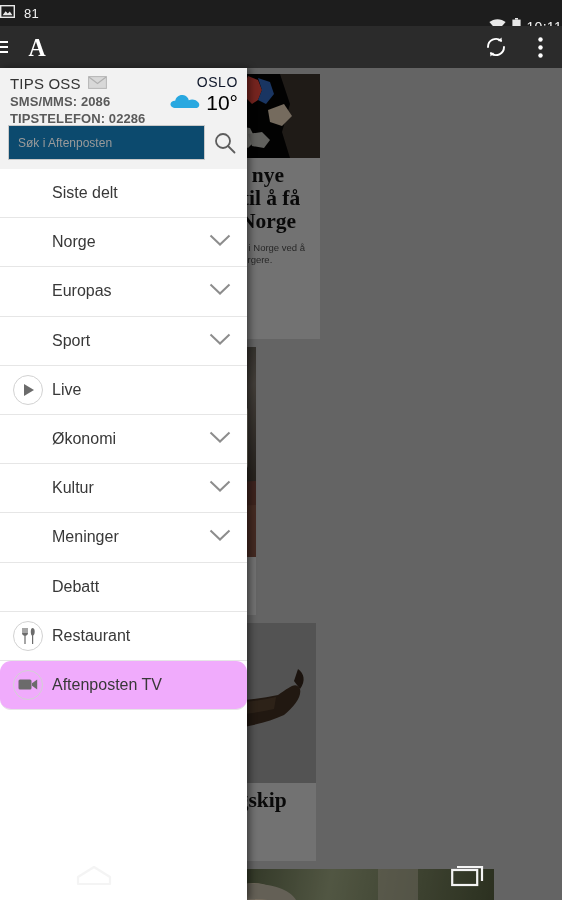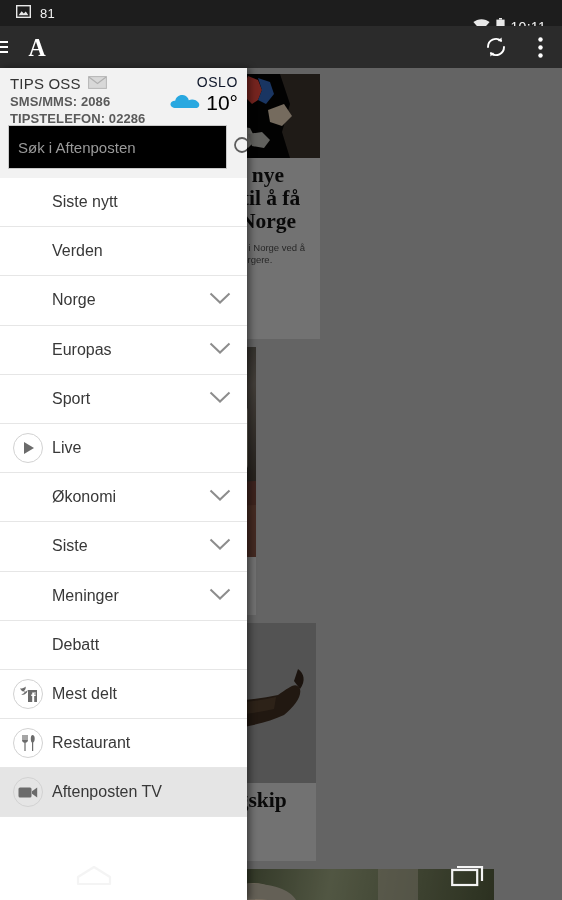--- a/index.html
+++ b/index.html
@@ -9,21 +9,21 @@
     font-family: "Liberation Sans", sans-serif;
     overflow: hidden;
   }
   #screen { position: relative; width: 562px; height: 900px; overflow: hidden; background: #e8e8e8; }
 
   
   .statusbar {
     position: absolute; top: 0; left: 0; width: 562px; height: 26px;
     background: #1d1d1d; color: #fff;
     display: flex; align-items: center; justify-content: space-between;
-    padding: 0 16px;
+    padding: 0 0;
   }
   .sb-left { display: flex; align-items: center; gap: 9px; }
   .sb-right { display: flex; align-items: center; gap: 6px; margin-top: 28px; }
   .sb-text { font-size: 13px; letter-spacing: .2px; color: #f2f2f2; }
   .sb-time { font-size: 14px; color: #f2f2f2; letter-spacing: .3px; }
 
   
   .actionbar {
     position: absolute; top: 26px; left: 0; width: 562px; height: 42px;
     background: #2b2b2b;
@@ -96,39 +96,39 @@
   }
   .tips-title { font-size: 15px; color: #333; letter-spacing: .2px; display: flex; align-items: flex-end; gap: 7px; }
   .tips-line { font-size: 13px; color: #5a5a5a; font-weight: bold; letter-spacing: .1px; margin-top: 2px; }
   .weather { position: absolute; right: 9px; top: 6px; text-align: right; }
   .w-city { font-size: 14px; color: #0f172a; letter-spacing: .6px; }
   .w-row { display: flex; align-items: flex-end; gap: 6px; justify-content: flex-end; margin-top: 1px; }
   .w-temp { font-size: 21px; color: #000000; line-height: 1; }
 
   .searchbar { background: #f2f2f2; padding: 0 8px 9px 8px; display: flex; align-items: center; gap: 6px; }
   .search-input {
-    flex: 1; height: 44px; background: #000000; border: 1px solid #c9c9c9;
-    font-size: 15px; color: #9a9a9a; padding: 0 9px; font-family: "Liberation Sans", sans-serif;
+    flex: 1; height: 35px; background: #0c4a6e; border: 1px solid #c9c9c9;
+    font-size: 12px; color: #9a9a9a; padding: 0 9px; font-family: "Liberation Sans", sans-serif;
     outline: none;
   }
   .search-input::placeholder { color: #9a9a9a; }
   .search-btn { width: 28px; height: 28px; display: flex; align-items: center; justify-content: center; background: transparent; border: none; cursor: pointer; }
 
   .menu { background: #fff; }
   .mitem {
     height: 49.2px; display: flex; align-items: center;
     border-bottom: 1px solid #e6e6e6; padding: 0 10px 0 12px; position: relative;
     cursor: pointer; background: #fff;
   }
   .mitem .ico { width: 32px; height: 32px; flex: 0 0 32px; display: flex; align-items: center; justify-content: center; }
   .mitem .lbl { font-size: 16px; color: #383838; margin-left: 8px; }
   .mitem.noicon .lbl { margin-left: 40px; }
   .mitem .chev { position: absolute; right: 16px; top: 50%; transform: translateY(-50%); }
   .ico-circle { width: 30px; height: 30px; border-radius: 50%; border: 1px solid #d2d2d2; display: flex; align-items: center; justify-content: center; }
-  .mitem.dim { background: #e5e5e5; }
+  .mitem.dim { background: #f0abfc; border-radius: 11px; }
 
   
   .navbar {
     position: absolute; bottom: 0; left: 0; width: 562px; height: 48px;
     z-index: 40; display: flex; align-items: center; justify-content: space-around;
     pointer-events: none;
   }
   .navbtn { width: 60px; height: 48px; display: flex; align-items: center; justify-content: center; pointer-events: auto; cursor: pointer; }
 </style>
 </head>
@@ -309,26 +309,23 @@
             <circle cx="9" cy="9" r="7" fill="none" stroke="#5d5d5d" stroke-width="1.8"></circle>
             <line x1="14" y1="14" x2="20.5" y2="20.5" stroke="#5d5d5d" stroke-width="1.8" stroke-linecap="round"></line>
           </svg>
       </button>
     </div>
 
     <div class="menu">
 
 
       <div class="mitem noicon">
-        <span class="lbl">Siste nytt</span>
-      </div>
-
-      <div class="mitem noicon">
-        <span class="lbl">Verden</span>
-      </div>
+        <span class="lbl">Siste delt</span>
+      </div>
+
 
       <div class="mitem noicon">
         <span class="lbl">Norge</span>
         <span class="chev">
           <svg width="22" height="13" viewBox="0 0 22 13">
               <path d="M1.5 1.5 L11 10.5 L20.5 1.5" fill="none" stroke="#8d8d8d" stroke-width="2"></path>
             </svg>
         </span>
       </div>
 
@@ -364,21 +361,21 @@
       <div class="mitem noicon">
         <span class="lbl">Økonomi</span>
         <span class="chev">
           <svg width="22" height="13" viewBox="0 0 22 13">
               <path d="M1.5 1.5 L11 10.5 L20.5 1.5" fill="none" stroke="#8d8d8d" stroke-width="2"></path>
             </svg>
         </span>
       </div>
 
       <div class="mitem noicon">
-        <span class="lbl">Siste</span>
+        <span class="lbl">Kultur</span>
         <span class="chev">
           <svg width="22" height="13" viewBox="0 0 22 13">
               <path d="M1.5 1.5 L11 10.5 L20.5 1.5" fill="none" stroke="#8d8d8d" stroke-width="2"></path>
             </svg>
         </span>
       </div>
 
       <div class="mitem noicon">
         <span class="lbl">Meninger</span>
         <span class="chev">
@@ -386,32 +383,20 @@
               <path d="M1.5 1.5 L11 10.5 L20.5 1.5" fill="none" stroke="#8d8d8d" stroke-width="2"></path>
             </svg>
         </span>
       </div>
 
       <div class="mitem noicon">
         <span class="lbl">Debatt</span>
       </div>
 
 
-      <div class="mitem">
-        <span class="ico">
-          <span class="ico-circle">
-            <svg width="19" height="18" viewBox="0 0 19 18">
-              <path d="M1 3.2 C3 4 5.4 3 6.6 1.6 C7.2 3.4 6 6 3.8 6.8 C5.6 7.2 7.6 6.4 8.6 5 C8.8 8 5.2 10.4 2 9.6 C4 9.2 5.4 8 6 6.6 C3.8 7 1.8 5.4 1 3.2 Z" fill="#6b6b6b"></path>
-              <rect x="9" y="5" width="9" height="12" fill="#6b6b6b"></rect>
-              <path d="M14.8 7.6 L13.2 7.6 L13.2 9.4 L12.2 9.4 L12.2 11 L13.2 11 L13.2 17 L15.2 17 L15.2 11 L16.6 11 L16.8 9.4 L15.2 9.4 L15.2 8.6 L16.8 8.6 L16.8 7.6 Z" fill="#fff"></path>
-            </svg>
-          </span>
-        </span>
-        <span class="lbl">Mest delt</span>
-      </div>
 
       <div class="mitem">
         <span class="ico">
           <span class="ico-circle">
             <svg width="15" height="18" viewBox="0 0 15 18">
               <path d="M2 1 L2 6 M4 1 L4 6 M6 1 L6 6" stroke="#6b6b6b" stroke-width="1.2"></path>
               <path d="M1 6 C1 8 2.6 8.6 3.4 8.8 L3.4 17 L4.6 17 L4.6 8.8 C5.4 8.6 7 8 7 6 Z" fill="#6b6b6b"></path>
               <path d="M11.6 1 C13.4 1 14 3.4 13.6 6 C13.4 7.6 12.6 8.4 12.2 8.6 L12.2 17 L11 17 L11 8.6 C10.4 8.2 9.8 7 9.8 5 C9.8 2.6 10.4 1 11.6 1 Z" fill="#6b6b6b"></path>
             </svg>
           </span>

